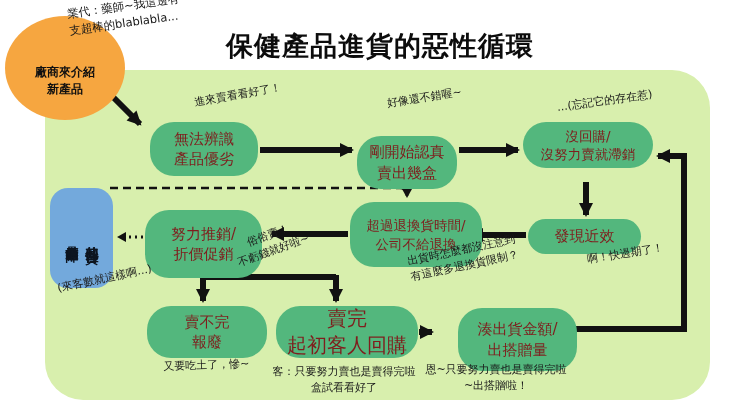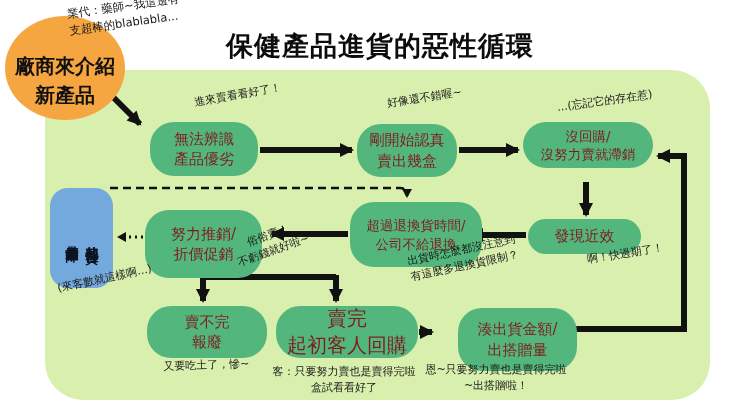--- a/index.html
+++ b/index.html
@@ -26,37 +26,37 @@
     white-space:nowrap;
   }
 
   
   .vendor-circle{
     position:absolute;left:5px;top:16px;width:120px;height:104px;z-index:5;
     background:#f6a640;border-radius:50%;
     display:flex;align-items:center;justify-content:center;text-align:center;
   }
   .vendor-circle .lbl{
-    margin-top:26px;font-size:20px;font-weight:700;line-height:1.45;white-space:pre-line;color:#101010;
+    margin-top:26px;font-size:12px;font-weight:700;line-height:1.45;white-space:pre-line;color:#101010;
   }
   .vendor-speech{
     position:absolute;left:66px;top:6px;width:150px;z-index:6;
     font-size:11.5px;line-height:1.5;white-space:pre-line;
     transform:rotate(-8deg);transform-origin:left top;color:#161616;
   }
 
   
   .node{
     position:absolute;z-index:3;background:#53b77d;border-radius:24px;
     display:flex;align-items:center;justify-content:center;text-align:center;
     font-size:15px;font-weight:400;line-height:1.35;white-space:pre-line;color:#7f1d1d;
   }
   .node.small{font-size:13.5px;}
   .n-cannot-judge {left:150px;top:122px;width:108px;height:54px;}
-  .n-initial-sales{left:357px;top:124px;width:100px;height:53px;}
+  .n-initial-sales{left:357px;top:136px;width:100px;height:53px;}
   .n-no-repurchase{left:523px;top:122px;width:130px;height:46px;}
   .n-near-expiry  {left:528px;top:219px;width:113px;height:35px;border-radius:18px;}
   .n-past-return  {left:350px;top:202px;width:132px;height:65px;}
   .n-hard-promo   {left:145px;top:210px;width:117px;height:68px;}
   .n-unsold       {left:147px;top:306px;width:120px;height:52px;}
   .n-sold-out     {left:276px;top:306px;width:142px;height:52px;font-size:20px;}
   .n-bundle       {left:458px;top:308px;width:119px;height:63px;}
 
   
   .side-box{

